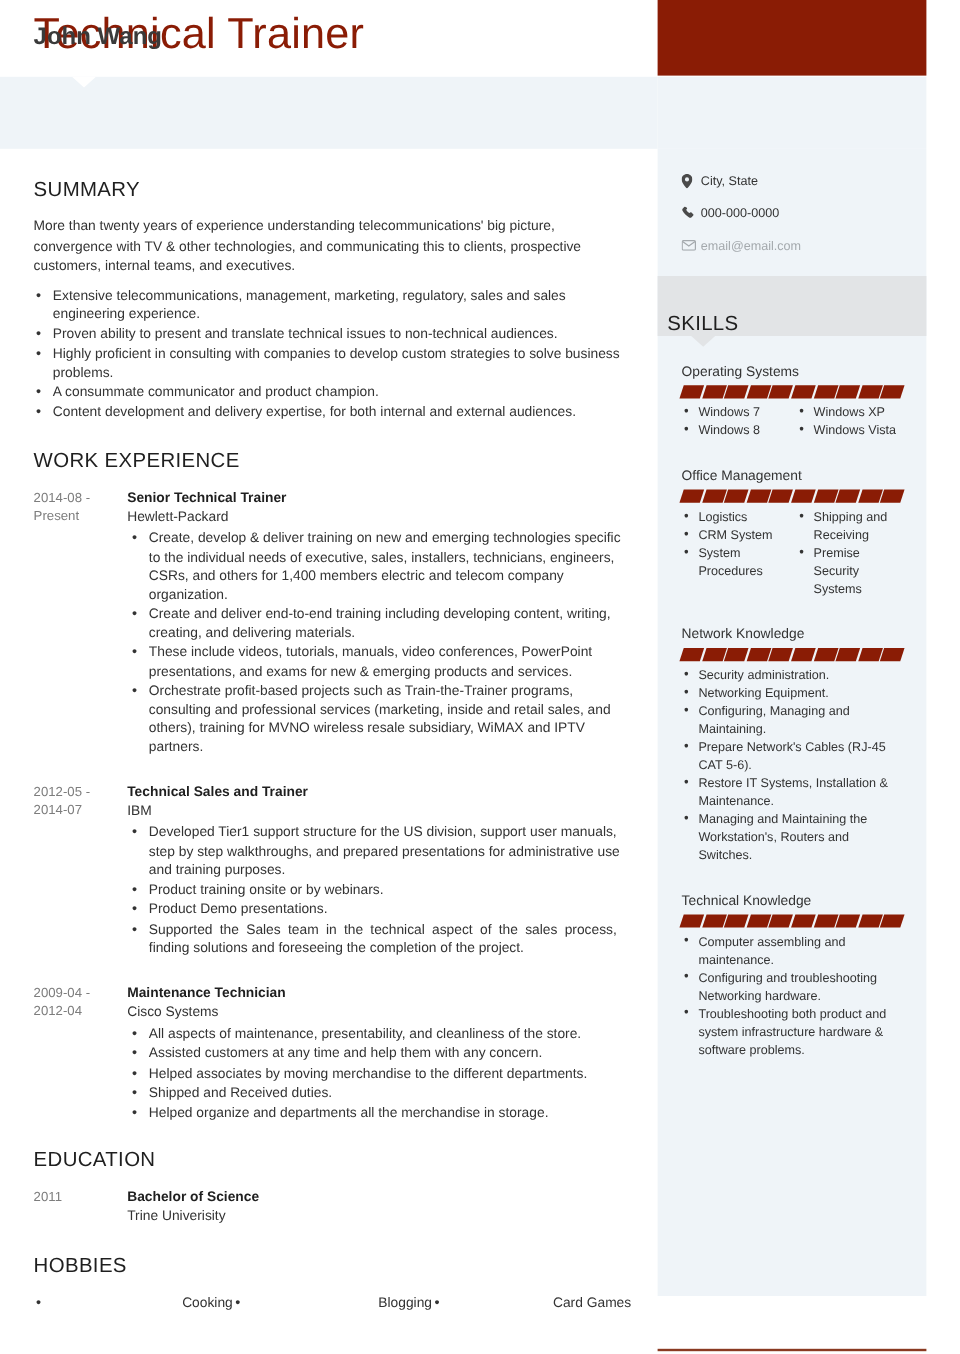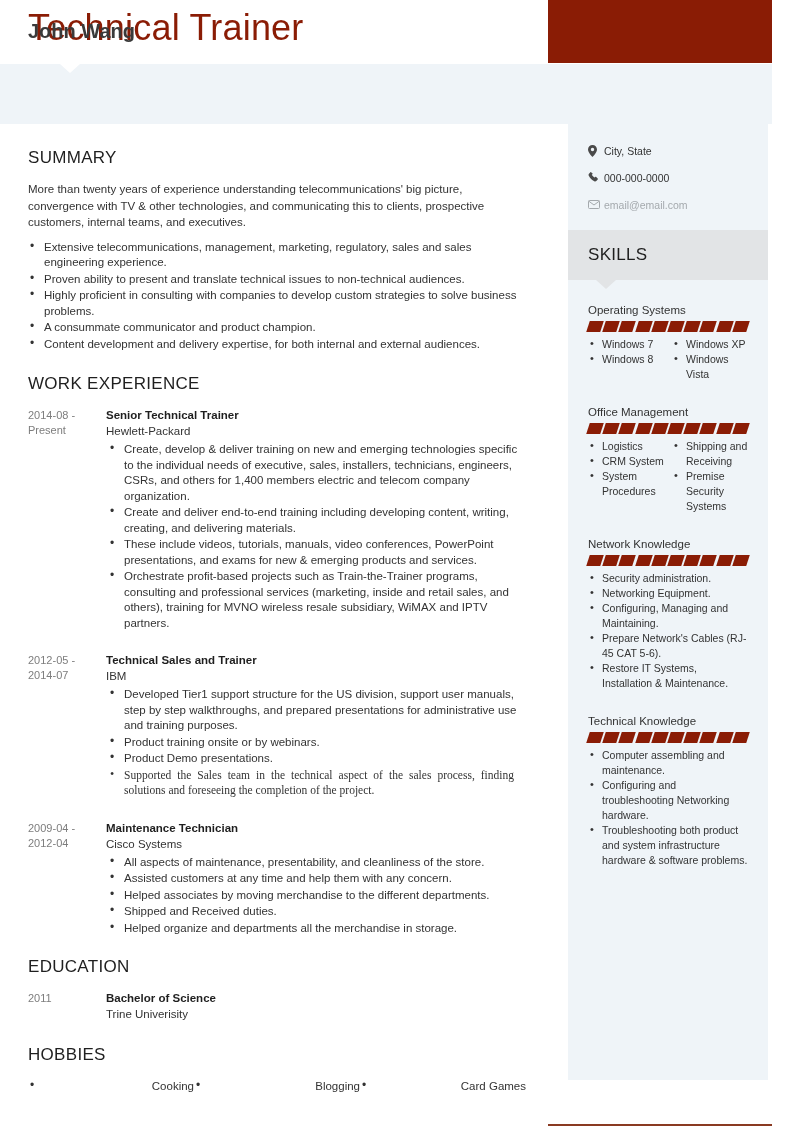--- a/index.html
+++ b/index.html
@@ -135,21 +135,21 @@
     line-height: 16px;
   }
   .entry-org {
     font-size: 11.5px;
     color: #333;
     line-height: 17px;
     margin-bottom: 2px;
   }
   .entry-body ul.bul > li { padding-left: 18px; }
   .entry-body ul.bul > li:before { left: 4px; }
-  li.justify { text-align: justify; padding-right: 6px; font-family: Liberation Serif, serif; }
+  li.justify { text-align: justify; padding-right: 6px; }
 
   
   .hobbies-grid {
     display: flex;
     margin-top: 4px;
   }
   .hobbies-grid .hcol {
     width: 166px;
     flex: 0 0 166px;
     position: relative;
@@ -162,22 +162,22 @@
   .hobbies-grid .hcol:before {
     content: "\2022";
     position: absolute;
     left: 2px; top: -1px;
     font-size: 12px;
   }
 
   
   .sidebar {
     position: absolute;
-    left: 568px; top: 124px;
-    width: 200px;
+    left: 548px; top: 124px;
+    width: 224px;
     height: 956px;
     background: #eff4f8;
   }
   .contact-list {
     padding: 13px 0 12px 0;
   }
   .contact-row {
     display: flex;
     align-items: center;
     padding: 0 20px;
@@ -196,22 +196,22 @@
   .contact-row .ci svg { display: block; }
   .contact-row.muted .ctext { color: #a4a9ad; }
   .contact-row.muted .ci { color: #a4a9ad; }
   .ctext { line-height: 14px; }
 
   .skills-band {
     position: relative;
     height: 50px;
     background: #e2e4e6;
     display: flex;
-    align-items: center;
-    padding-left: 20px;
+    align-items: flex-end;
+    padding-left: 8px;
   }
   .skills-band-title {
     font-size: 17px;
     font-weight: 400;
     letter-spacing: 0.3px;
     color: #1f1f1f;
   }
   .skills-notch {
     position: absolute;
     left: 28px; bottom: -9px;
@@ -469,20 +469,21 @@
           <i></i>
           <i></i>
           <i></i>
         </div>
       <ul class="sbul">
         <li>Security administration.</li>
         <li>Networking Equipment.</li>
         <li>Configuring, Managing and Maintaining.</li>
         <li>Prepare Network's Cables (RJ-45 CAT 5-6).</li>
         <li>Restore IT Systems, Installation &amp; Maintenance.</li>
+        <li>Managing and Maintaining the Workstation's, Routers and Switches.</li>
       </ul>
     </div>
 
     <div class="skill-group">
       <div class="skill-name">Technical Knowledge</div>
       <div class="skill-bars">
           <i></i>
           <i></i>
           <i></i>
           <i></i>

